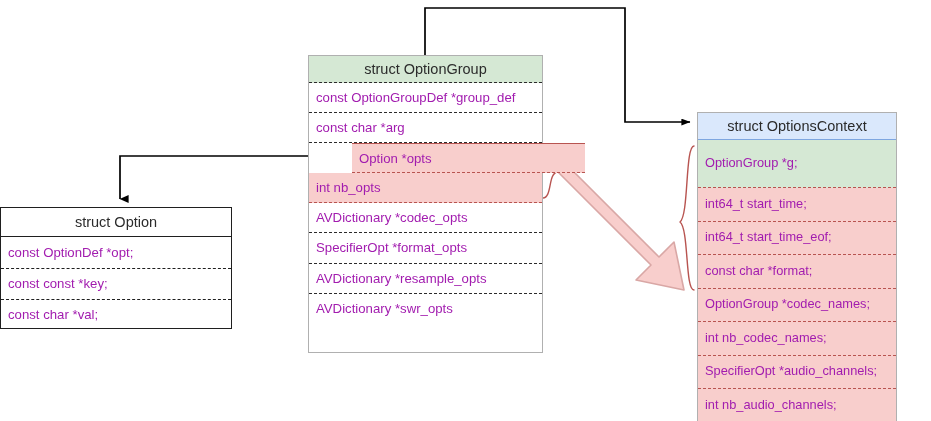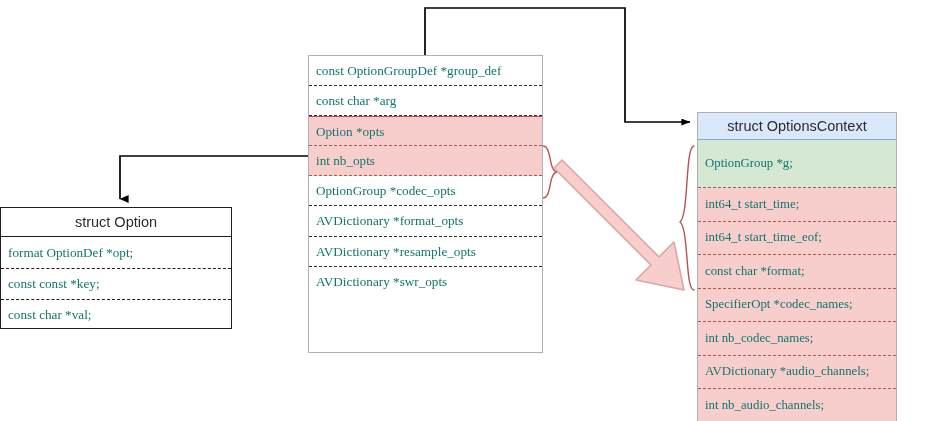--- a/index.html
+++ b/index.html
@@ -48,23 +48,22 @@
     color: #2b2b2b;
   }
   .struct .row {
     box-sizing: border-box;
     width: 100%;
     display: flex;
     align-items: center;
     padding-left: 7px;
     font-size: 13.2px;
     line-height: 1;
-    color: #0f766e;
+    color: #a21caf;
     white-space: nowrap;
-    font-family: Liberation Serif, serif;
   }
 
   
   #opt-box {
     left: 0px;
     top: 207px;
     width: 232px;
     height: 122px;
     border: 1.3px solid #1f1f1f;
   }
@@ -99,20 +98,21 @@
   }
   #grp-box .row.last {
     border-bottom: none;
   }
   #grp-box .row.hl {
     background: #f8cecc;
     border-bottom-color: #b85450;
   }
   #grp-box .row.hl-top {
     border-top: 1.2px solid #b85450;
+    margin-left: 43px;
   }
 
   
   #ctx-box {
     left: 697px;
     top: 64px;
     width: 200px;
     height: 353px;
     border: 1.2px solid #b0b0b0;
     margin-top: 48px;
@@ -181,42 +181,43 @@
                L684,290
                L636,280
                L651,265
                L554,168
                Z" fill="#f8cecc" stroke="#d9a7a5" stroke-width="1.6" stroke-linejoin="round"></path>
     </g>
   </svg>
 
   <div class="struct" id="opt-box">
     <div class="hdr">struct Option</div>
-    <div class="row">format OptionDef *opt;</div>
+    <div class="row">const OptionDef *opt;</div>
     <div class="row">const const *key;</div>
     <div class="row">const char *val;</div>
   </div>
 
   <div class="struct" id="grp-box">
+    <div class="hdr">struct OptionGroup</div>
     <div class="row">const OptionGroupDef *group_def</div>
     <div class="row">const char *arg</div>
     <div class="row hl hl-top">Option *opts</div>
     <div class="row hl">int nb_opts</div>
-    <div class="row">OptionGroup *codec_opts</div>
-    <div class="row">AVDictionary *format_opts</div>
+    <div class="row">AVDictionary *codec_opts</div>
+    <div class="row">SpecifierOpt *format_opts</div>
     <div class="row">AVDictionary *resample_opts</div>
     <div class="row last">AVDictionary *swr_opts</div>
   </div>
 
   <div class="struct" id="ctx-box">
     <div class="hdr">struct OptionsContext</div>
     <div class="row green">OptionGroup *g;</div>
     <div class="row pink">int64_t start_time;</div>
     <div class="row pink">int64_t start_time_eof;</div>
     <div class="row pink">const char *format;</div>
-    <div class="row pink">SpecifierOpt *codec_names;</div>
+    <div class="row pink">OptionGroup *codec_names;</div>
     <div class="row pink">int  nb_codec_names;</div>
-    <div class="row pink">AVDictionary *audio_channels;</div>
+    <div class="row pink">SpecifierOpt *audio_channels;</div>
     <div class="row pink">int  nb_audio_channels;</div>
     <div class="row pink last indent">...省略...</div>
   </div>
 
 </div>
 
 </body></html>

